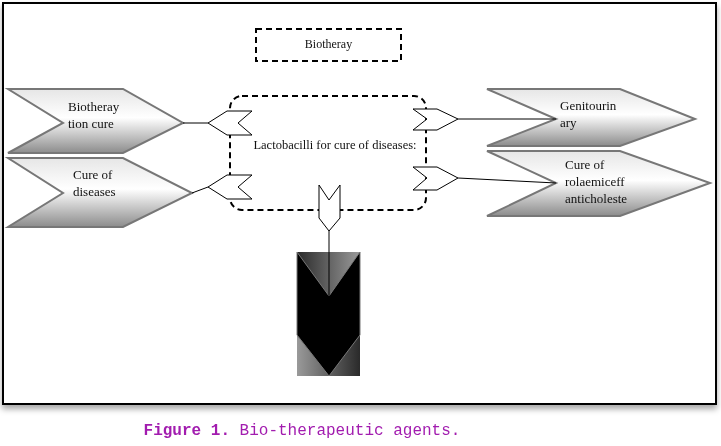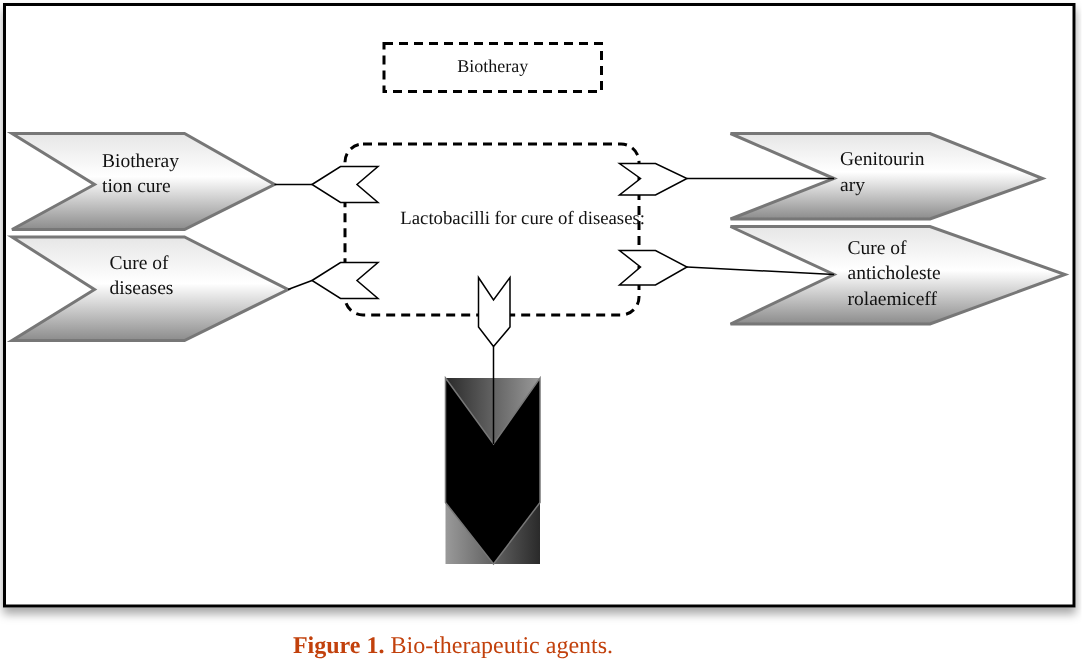--- a/index.html
+++ b/index.html
@@ -6,21 +6,21 @@
   body { width: 721px; height: 446px; position: relative; overflow: hidden; font-family: "Liberation Serif", serif; }
   #frame {
     position: absolute; left: 2px; top: 2px; width: 715px; height: 403px;
     border: 2px solid #000; box-sizing: border-box; background: #fff;
     box-shadow: 0 4px 6px rgba(0,0,0,0.35);
   }
   #diagram { position: absolute; left: 0; top: 0; }
   .lbl { position: absolute; font-family: "Liberation Serif", serif; color: #111; line-height: 17px; font-size: 13px; }
   #caption {
     position: absolute; left: 0; width: 604px; top: 422px; text-align: center;
-    font-family: Liberation Serif, serif; font-size: 16px; color: #c2410c;
+    font-family: Liberation Mono, monospace; font-size: 16px; color: #a21caf;
   }
   #caption b { font-weight: bold; }
 </style>
 </head>
 <body>
 
 <div id="frame"></div>
 
 <svg id="diagram" width="721" height="410">
   <defs>
@@ -63,34 +63,34 @@
   <line x1="458" y1="178" x2="556" y2="183" stroke="#000" stroke-width="1"></line>
   <line x1="329" y1="231" x2="329" y2="296" stroke="#000" stroke-width="1"></line>
 
   <rect x="297" y="252" width="63" height="58" fill="url(#darkTop)"></rect>
   <rect x="297" y="330" width="63" height="46" fill="url(#darkBot)"></rect>
   <polygon points="297,252 329,296 360,252 360,335 329,376 297,335" fill="#000" stroke="#777" stroke-width="1"></polygon>
   <line x1="329" y1="252" x2="329" y2="296" stroke="#000" stroke-width="1"></line>
 </svg>
 
 <div class="lbl" style="left:256px; top:36px; width:145px; text-align:center; font-size:12px;">Biotheray</div>
-<div class="lbl" style="left:240px; top:137px; width:190px; text-align:right; font-size:12.5px;">Lactobacilli  for cure of diseases:</div>
+<div class="lbl" style="left:240px; top:137px; width:190px; text-align:center; font-size:12.5px;">Lactobacilli  for cure of diseases:</div>
 
 <div class="lbl" style="left:68px; top:98px; width:70px;">
   <div>Biotheray</div>
   <div>tion cure</div>
 </div>
 <div class="lbl" style="left:73px; top:166px; width:70px;">
   <div>Cure of</div>
   <div>diseases</div>
 </div>
 
 <div class="lbl" style="left:560px; top:97px; width:60px; text-align:left;">
   <div>Genitourin</div>
   <div>ary</div>
 </div>
 <div class="lbl" style="left:565px; top:156px; width:80px;">
   <div>Cure of</div>
+  <div>rolaemiceff</div>
   <div>anticholeste</div>
-  <div>rolaemiceff</div>
 </div>
 
 <div id="caption"><b>Figure 1.</b><span> Bio-therapeutic agents.</span></div>
 
 </body></html>

